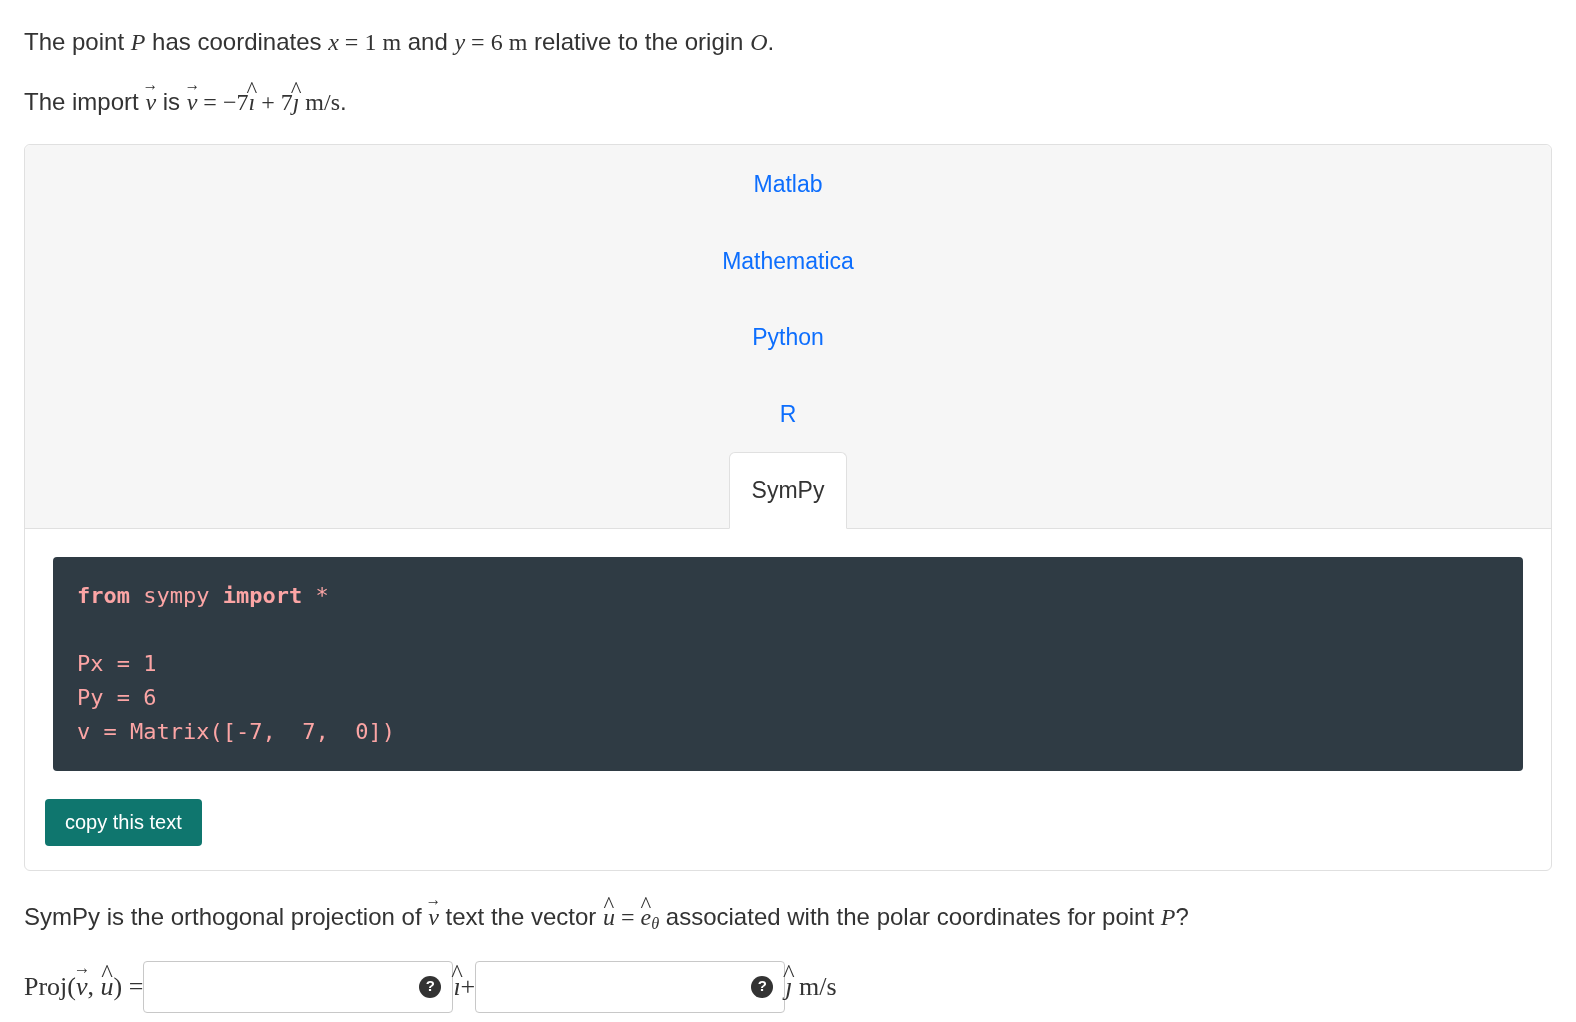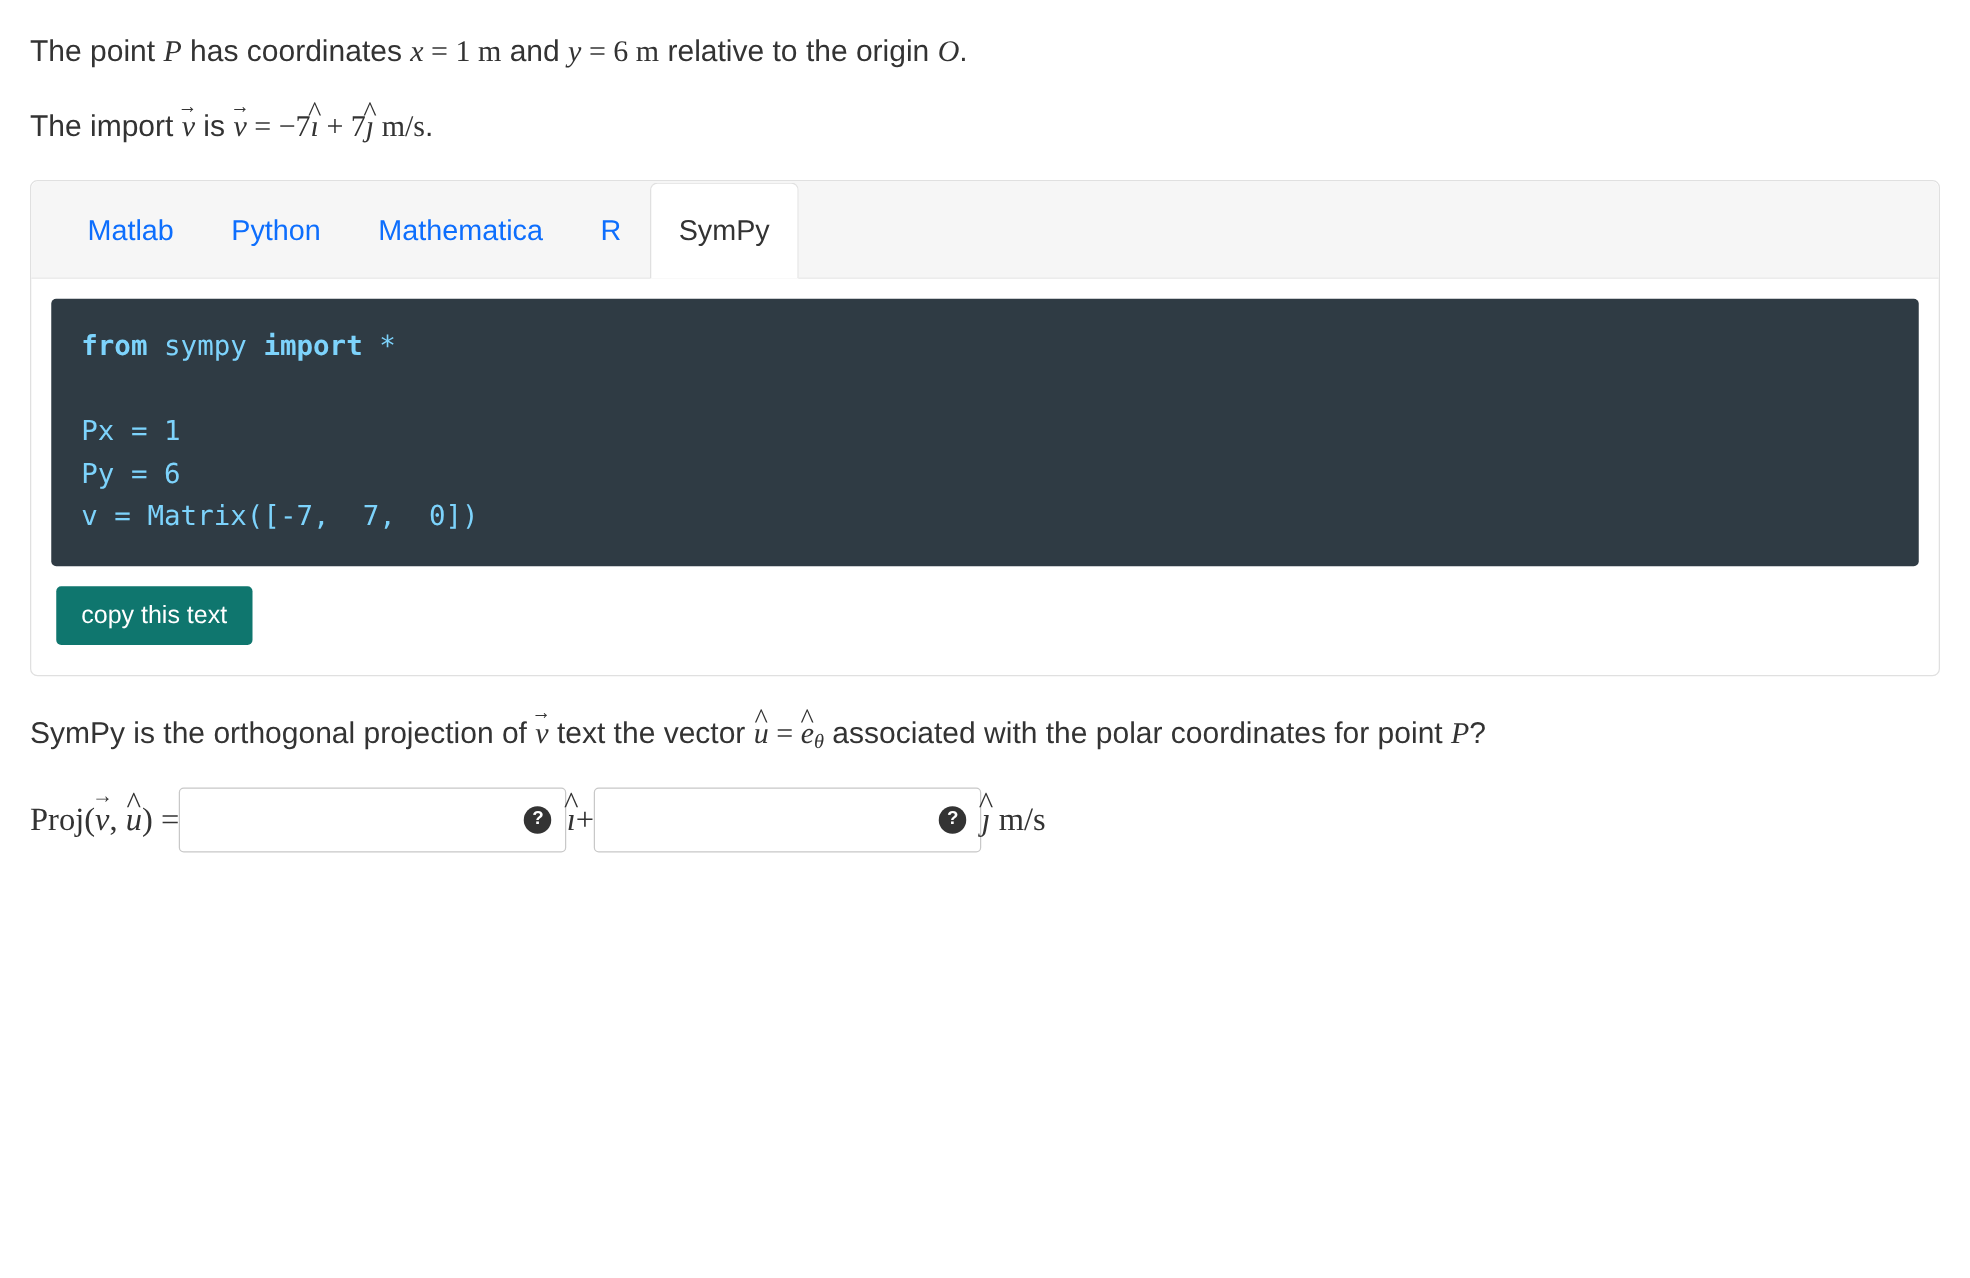--- a/index.html
+++ b/index.html
@@ -41,41 +41,42 @@
       margin-bottom: 28px;
     }
     .tabbar {
       background: #f6f6f6;
       border-bottom: 1px solid #e0e0e0;
       display: flex;
       align-items: center;
       padding: 0 22px;
       border-top-left-radius: 6px;
       border-top-right-radius: 6px;
+      flex-direction: column;
     }
     .tab {
       padding: 20px 22px;
       color: #0d6efd;
       font-size: 23px;
       cursor: pointer;
       border: 1px solid transparent;
       position: relative;
       top: 1px;
     }
     .tab.active {
       background: #fff;
       color: #333;
       border: 1px solid #e0e0e0;
       border-bottom: 1px solid #fff;
       border-radius: 6px 6px 0 0;
     }
     .codeblock {
-      margin: 16px;
+      margin: 28px;
       background: #2f3b44;
-      color: #7dd3fc;
+      color: #fca5a5;
       font-family: "SFMono-Regular", Menlo, Consolas, monospace;
       font-size: 22px;
       line-height: 1.55;
       padding: 22px 24px;
       border-radius: 4px;
       white-space: pre;
     }
     .kw { font-weight: bold; }
     .copybtn {
       margin: 0 20px 24px 20px;
@@ -135,22 +136,22 @@
   <span>The point </span><span class="math">P</span><span> has coordinates </span><span class="math">x</span><span class="mathrm"> = </span><span class="mathrm">1</span><span class="mathrm"> m</span><span> and </span><span class="math">y</span><span class="mathrm"> = </span><span class="mathrm">6</span><span class="mathrm"> m</span><span> relative to the origin </span><span class="math">O</span><span>.</span>
 </div>
 
 <div class="para">
   <span>The import </span><span class="math vec">v</span><span> is </span><span class="math vec">v</span><span class="mathrm"> = </span><span class="mathrm">−7</span><span class="math hat">ı</span><span class="mathrm"> + 7</span><span class="math hat">ȷ</span><span class="mathrm"> m/s</span><span>.</span>
 </div>
 
 <div class="tabpanel">
   <div class="tabbar">
     <div class="tab">Matlab</div>
+    <div class="tab">Mathematica</div>
     <div class="tab">Python</div>
-    <div class="tab">Mathematica</div>
     <div class="tab">R</div>
     <div class="tab active">SymPy</div>
   </div>
   <div class="codeblock"><span class="kw">from</span><span> sympy </span><span class="kw">import</span><span> *</span>
 
 <span>Px = 1</span>
 <span>Py = 6</span>
 <span>v = Matrix([-7,  7,  0])</span></div>
   <button class="copybtn">copy this text</button>
 </div>

